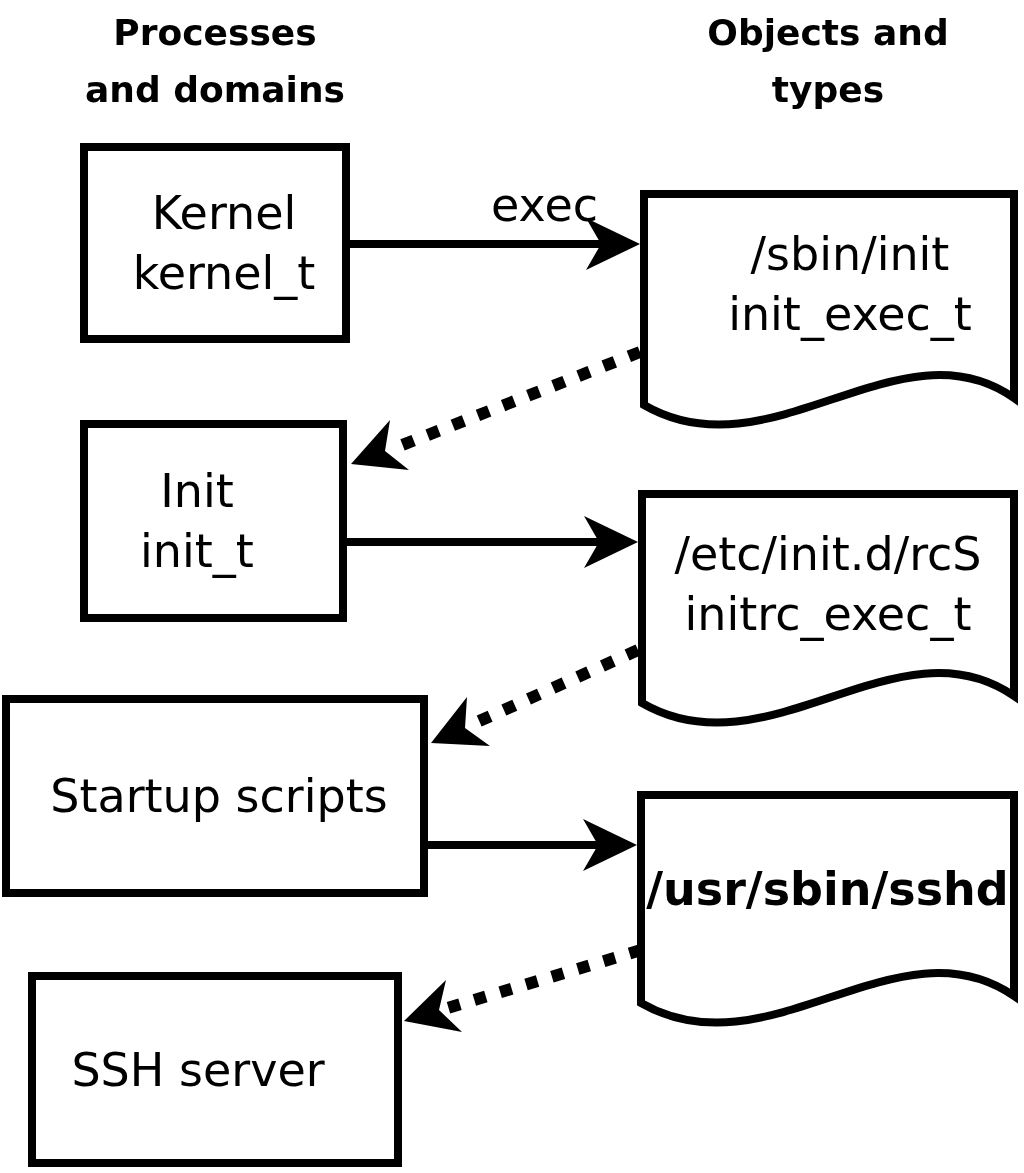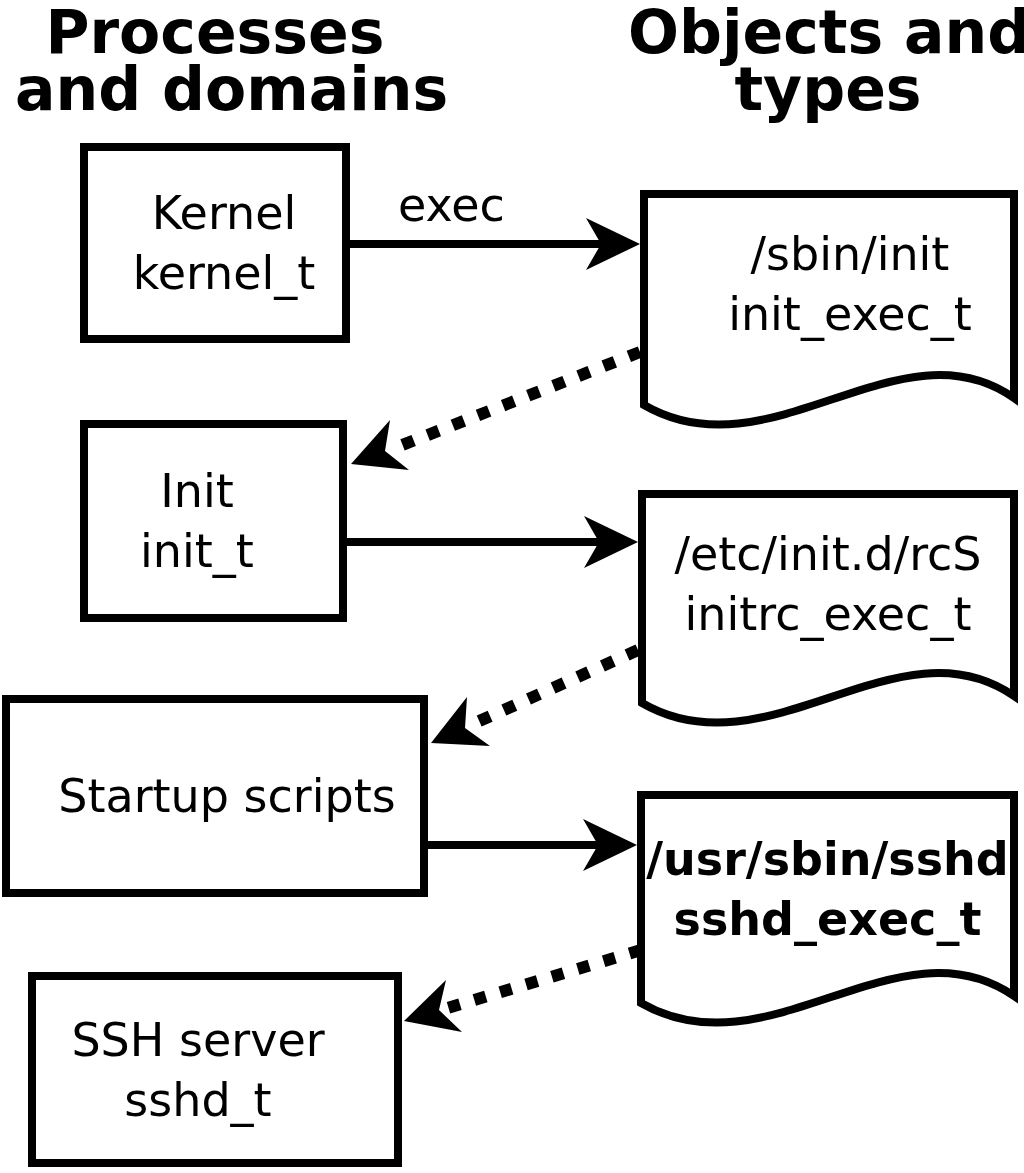--- a/index.html
+++ b/index.html
@@ -9,42 +9,42 @@
     height: 1173px;
     background: #ffffff;
     color: #000000;
     font-family: "DejaVu Sans", "Liberation Sans", sans-serif;
     overflow: hidden;
   }
   .canvas svg { position: absolute; left: 0; top: 0; }
   .hdr {
     position: absolute;
     font-weight: bold;
-    font-size: 60px;
+    font-size: 36px;
     line-height: 57px;
     text-align: center;
     white-space: nowrap;
   }
   .hdr span { display: block; }
   .node {
     position: absolute;
     display: flex;
     flex-direction: column;
     justify-content: center;
     text-align: center;
     font-size: 46px;
     line-height: 60px;
     white-space: nowrap;
   }
   .node span { display: block; }
   .edge-label {
     position: absolute;
     font-size: 46px;
     line-height: 59px;
-    text-align: left;
+    text-align: right;
     white-space: nowrap;
   }
 </style>
 </head>
 <body>
 
 <div class="canvas">
 
   <svg width="1024" height="1173" viewBox="0 0 1024 1173">
 
@@ -86,36 +86,34 @@
   </div>
 
   <div class="node" style="left:80px; top:143px; width:288px; height:200px;">
     <span>Kernel</span>
     <span>kernel_t</span>
   </div>
   <div class="node" style="left:80px; top:420px; width:234px; height:202px;">
     <span>Init</span>
     <span>init_t</span>
   </div>
-  <div class="node" style="left:14px; top:695px; width:426px; height:202px;">
+  <div class="node" style="left:6px; top:695px; width:426px; height:202px;">
     <span>Startup scripts</span>
   </div>
   <div class="node" style="left:28px; top:972px; width:340px; height:195px;">
     <span>SSH server</span>
-    <span>sshd_t</span>
   </div>
 
   <div class="node" style="left:664px; top:194px; width:372px; height:180px;">
     <span>/sbin/init</span>
     <span>init_exec_t</span>
   </div>
   <div class="node" style="left:642px; top:494px; width:372px; height:180px;">
     <span>/etc/init.d/rcS</span>
     <span>initrc_exec_t</span>
   </div>
   <div class="node" style="left:641px; top:799px; width:373px; height:180px;font-weight:bold;">
     <span>/usr/sbin/sshd</span>
-    <span>sshd_exec_t</span>
   </div>
 
   <div class="edge-label" style="left:398px; top:176px; width:200px;">exec</div>
 
 </div>
 
 </body></html>

